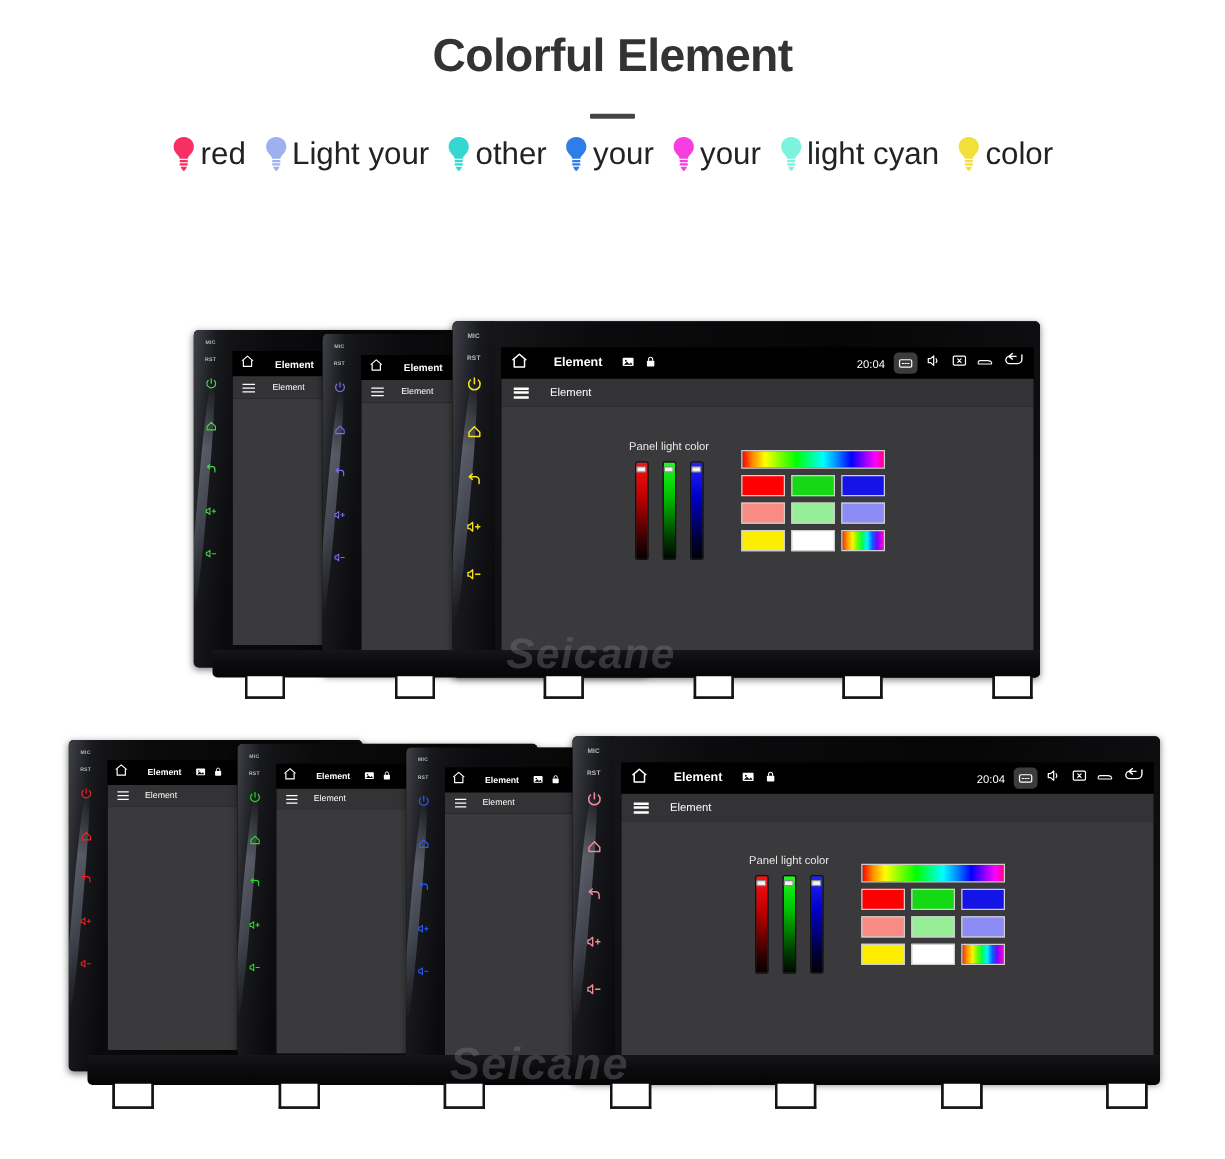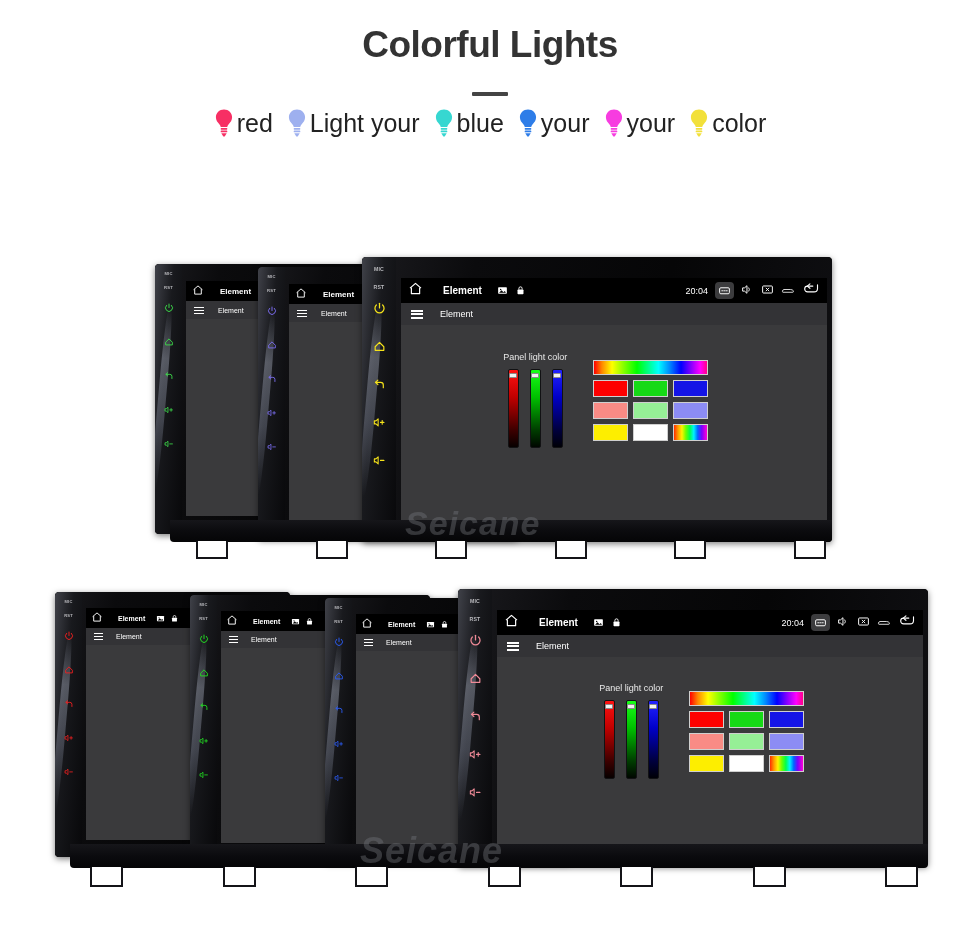--- a/index.html
+++ b/index.html
@@ -232,21 +232,21 @@
     position: absolute;
     background: linear-gradient(180deg,#16161a 0%, #0b0b0e 50%, #050506 100%);
     border-radius: 0 0 4px 4px;
   }
 </style>
 </head>
 <body>
 
 <div class="page">
 
-  <h1 class="title">Colorful Lights</h1>
+  <h1 class="title">Colorful Element</h1>
 
   <div class="divider-wrap">
     <span class="divider"></span>
   </div>
 
 
   <div class="legend" id="legend-row">
       <div class="legend-item">
         <span style="line-height: 0;">
           <svg class="bulb" viewBox="0 0 20 30" width="21" height="31">
@@ -271,21 +271,21 @@
       </div>
       <div class="legend-item">
         <span style="line-height: 0;">
           <svg class="bulb" viewBox="0 0 20 30" width="21" height="31">
             <path d="M10 1.5 C5.3 1.5 1.9 5.0 1.9 9.3 C1.9 12.4 3.6 14.3 5.1 16.0 C6.0 17.0 6.6 17.8 6.7 19.0 L13.3 19.0 C13.4 17.8 14.0 17.0 14.9 16.0 C16.4 14.3 18.1 12.4 18.1 9.3 C18.1 5.0 14.7 1.5 10 1.5 Z" fill="#36d7d1"></path>
             <rect x="6.7" y="20.0" width="6.6" height="1.7" rx="0.6" fill="#36d7d1"></rect>
             <rect x="6.7" y="22.6" width="6.6" height="1.7" rx="0.6" fill="#36d7d1"></rect>
             <path d="M7.3 25.3 L12.7 25.3 L10.7 28.6 L9.3 28.6 Z" fill="#36d7d1"></path>
           </svg>
         </span>
-        <span class="legend-label">blue</span>
+        <span class="legend-label">other</span>
       </div>
       <div class="legend-item">
         <span style="line-height: 0;">
           <svg class="bulb" viewBox="0 0 20 30" width="21" height="31">
             <path d="M10 1.5 C5.3 1.5 1.9 5.0 1.9 9.3 C1.9 12.4 3.6 14.3 5.1 16.0 C6.0 17.0 6.6 17.8 6.7 19.0 L13.3 19.0 C13.4 17.8 14.0 17.0 14.9 16.0 C16.4 14.3 18.1 12.4 18.1 9.3 C18.1 5.0 14.7 1.5 10 1.5 Z" fill="#2e7de8"></path>
             <rect x="6.7" y="20.0" width="6.6" height="1.7" rx="0.6" fill="#2e7de8"></rect>
             <rect x="6.7" y="22.6" width="6.6" height="1.7" rx="0.6" fill="#2e7de8"></rect>
             <path d="M7.3 25.3 L12.7 25.3 L10.7 28.6 L9.3 28.6 Z" fill="#2e7de8"></path>
           </svg>
         </span>
@@ -294,20 +294,31 @@
       <div class="legend-item">
         <span style="line-height: 0;">
           <svg class="bulb" viewBox="0 0 20 30" width="21" height="31">
             <path d="M10 1.5 C5.3 1.5 1.9 5.0 1.9 9.3 C1.9 12.4 3.6 14.3 5.1 16.0 C6.0 17.0 6.6 17.8 6.7 19.0 L13.3 19.0 C13.4 17.8 14.0 17.0 14.9 16.0 C16.4 14.3 18.1 12.4 18.1 9.3 C18.1 5.0 14.7 1.5 10 1.5 Z" fill="#f73ce0"></path>
             <rect x="6.7" y="20.0" width="6.6" height="1.7" rx="0.6" fill="#f73ce0"></rect>
             <rect x="6.7" y="22.6" width="6.6" height="1.7" rx="0.6" fill="#f73ce0"></rect>
             <path d="M7.3 25.3 L12.7 25.3 L10.7 28.6 L9.3 28.6 Z" fill="#f73ce0"></path>
           </svg>
         </span>
         <span class="legend-label">your</span>
+      </div>
+      <div class="legend-item">
+        <span style="line-height: 0;">
+          <svg class="bulb" viewBox="0 0 20 30" width="21" height="31">
+            <path d="M10 1.5 C5.3 1.5 1.9 5.0 1.9 9.3 C1.9 12.4 3.6 14.3 5.1 16.0 C6.0 17.0 6.6 17.8 6.7 19.0 L13.3 19.0 C13.4 17.8 14.0 17.0 14.9 16.0 C16.4 14.3 18.1 12.4 18.1 9.3 C18.1 5.0 14.7 1.5 10 1.5 Z" fill="#7df2dc"></path>
+            <rect x="6.7" y="20.0" width="6.6" height="1.7" rx="0.6" fill="#7df2dc"></rect>
+            <rect x="6.7" y="22.6" width="6.6" height="1.7" rx="0.6" fill="#7df2dc"></rect>
+            <path d="M7.3 25.3 L12.7 25.3 L10.7 28.6 L9.3 28.6 Z" fill="#7df2dc"></path>
+          </svg>
+        </span>
+        <span class="legend-label">light cyan</span>
       </div>
       <div class="legend-item">
         <span style="line-height: 0;">
           <svg class="bulb" viewBox="0 0 20 30" width="21" height="31">
             <path d="M10 1.5 C5.3 1.5 1.9 5.0 1.9 9.3 C1.9 12.4 3.6 14.3 5.1 16.0 C6.0 17.0 6.6 17.8 6.7 19.0 L13.3 19.0 C13.4 17.8 14.0 17.0 14.9 16.0 C16.4 14.3 18.1 12.4 18.1 9.3 C18.1 5.0 14.7 1.5 10 1.5 Z" fill="#f2e03a"></path>
             <rect x="6.7" y="20.0" width="6.6" height="1.7" rx="0.6" fill="#f2e03a"></rect>
             <rect x="6.7" y="22.6" width="6.6" height="1.7" rx="0.6" fill="#f2e03a"></rect>
             <path d="M7.3 25.3 L12.7 25.3 L10.7 28.6 L9.3 28.6 Z" fill="#f2e03a"></path>
           </svg>
         </span>

